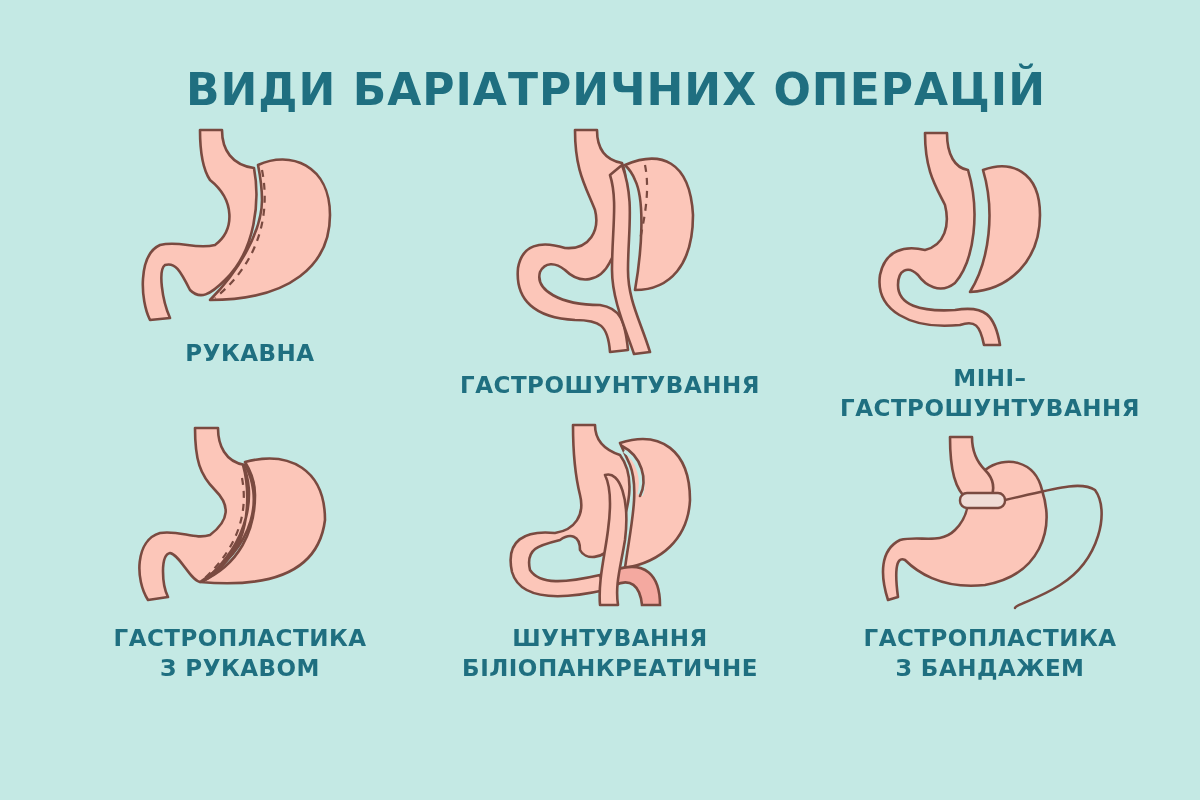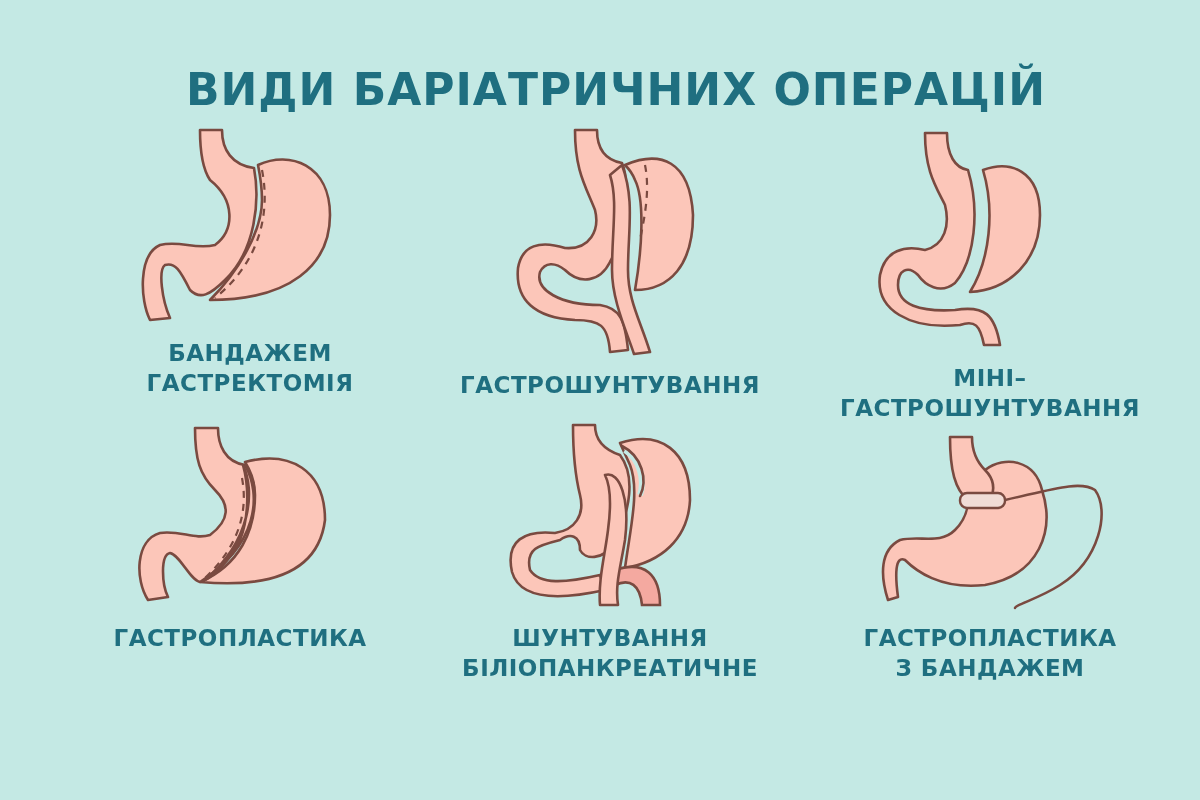--- a/index.html
+++ b/index.html
@@ -35,22 +35,21 @@
 
 <div class="cell" style="left:0;top:0;">
   <svg width="1200" height="800" style="left:0;top:0;">
 
     <path class="fill" d="M258,165 C290,150 330,165 330,215 C330,265 290,300 210,300 C240,270 262,230 262,200 C262,185 260,175 258,165 Z"></path>
 
     <path class="fill" d="M200,130 L222,130 C222,150 232,165 254,168 C260,200 256,250 225,280 C210,295 200,300 190,290 C180,270 175,262 165,265 C158,270 162,300 170,318 L150,320 C140,300 138,255 160,245 C180,240 195,250 215,245 C235,230 235,200 210,180 C202,168 200,150 200,130 Z"></path>
     <path class="dash" d="M262,170 C270,210 262,260 215,298"></path>
   </svg>
   <div class="label" style="left:110px;top:338px;width:280px;">
-    <span>БАНДАЖЕМ</span>
-    <span>ГАСТРЕКТОМІЯ</span>
+    <span>РУКАВНА</span>
   </div>
 </div>
 
 <div class="cell" style="left:0;top:0;">
   <svg width="1200" height="800" style="left:0;top:0;">
     <path class="fill" d="M625,165 C660,150 690,160 693,215 C693,265 670,290 635,290 C642,250 645,200 635,180 C632,172 628,168 625,165 Z"></path>
     <path class="fill" d="M575,130 L597,130 C597,148 605,160 622,163 C630,180 625,235 610,262 C600,282 580,285 565,270 C555,262 545,262 540,272 C535,290 560,305 600,305 C620,308 625,320 628,350 L610,352 C608,325 600,320 575,320 C535,318 515,300 518,268 C522,245 540,240 565,248 C590,250 600,230 595,210 C585,185 575,170 575,130 Z"></path>
     <path class="fill" d="M622,165 C635,200 628,230 628,270 C628,300 640,320 650,352 L634,354 C626,330 612,300 612,270 C612,230 618,200 610,175 Z"></path>
     <path class="dash" d="M645,165 C650,190 645,215 640,240"></path>
   </svg>
@@ -72,20 +71,21 @@
 
 <div class="cell" style="left:0;top:0;">
   <svg width="1200" height="800" style="left:0;top:0;">
     <path class="fill" d="M245,462 C290,450 325,470 325,520 C320,560 290,590 200,582 C240,565 255,530 255,495 C255,480 250,470 245,462 Z"></path>
     <path class="fill" d="M195,428 L218,428 C218,445 225,462 245,465 C262,495 258,545 200,582 C190,580 180,555 170,553 C160,555 162,585 168,597 L148,600 C135,580 135,540 160,533 C180,530 195,540 210,535 C230,520 230,505 215,490 C200,475 195,460 195,428 Z"></path>
     <path class="fill2" d="M243,465 C255,490 252,540 205,580 C215,575 230,560 240,540 C248,520 250,490 243,465 Z"></path>
     <path class="dash" d="M242,478 C248,510 240,545 205,578"></path>
   </svg>
   <div class="label" style="left:80px;top:623px;width:320px;">
     <span>ГАСТРОПЛАСТИКА</span>
+    <span>З РУКАВОМ</span>
   </div>
 </div>
 
 <div class="cell" style="left:0;top:0;">
   <svg width="1200" height="800" style="left:0;top:0;">
     <path class="fill" d="M620,443 C660,430 690,450 690,500 C688,540 660,562 625,568 C630,530 640,490 630,465 Z"></path>
     <path class="fill" d="M573,425 L595,425 C595,440 605,450 620,455 C635,475 632,510 612,545 C603,560 585,560 580,550 C580,535 570,533 560,540 C540,545 525,548 530,570 C540,585 565,583 600,575 L605,590 C560,600 520,600 512,572 C505,540 525,530 555,533 C575,530 585,515 580,495 C575,475 573,455 573,425 Z"></path>
     <path class="fill2" d="M615,570 C645,560 660,575 660,605 L642,605 C640,585 630,578 615,585 Z"></path>
     <path class="fill" d="M605,475 C620,470 630,500 625,540 C620,570 615,585 618,605 L600,605 C598,580 605,555 608,530 C612,500 610,485 605,475 Z"></path>
     <path class="gap" d="M625,450 C640,460 645,480 640,495"></path>

